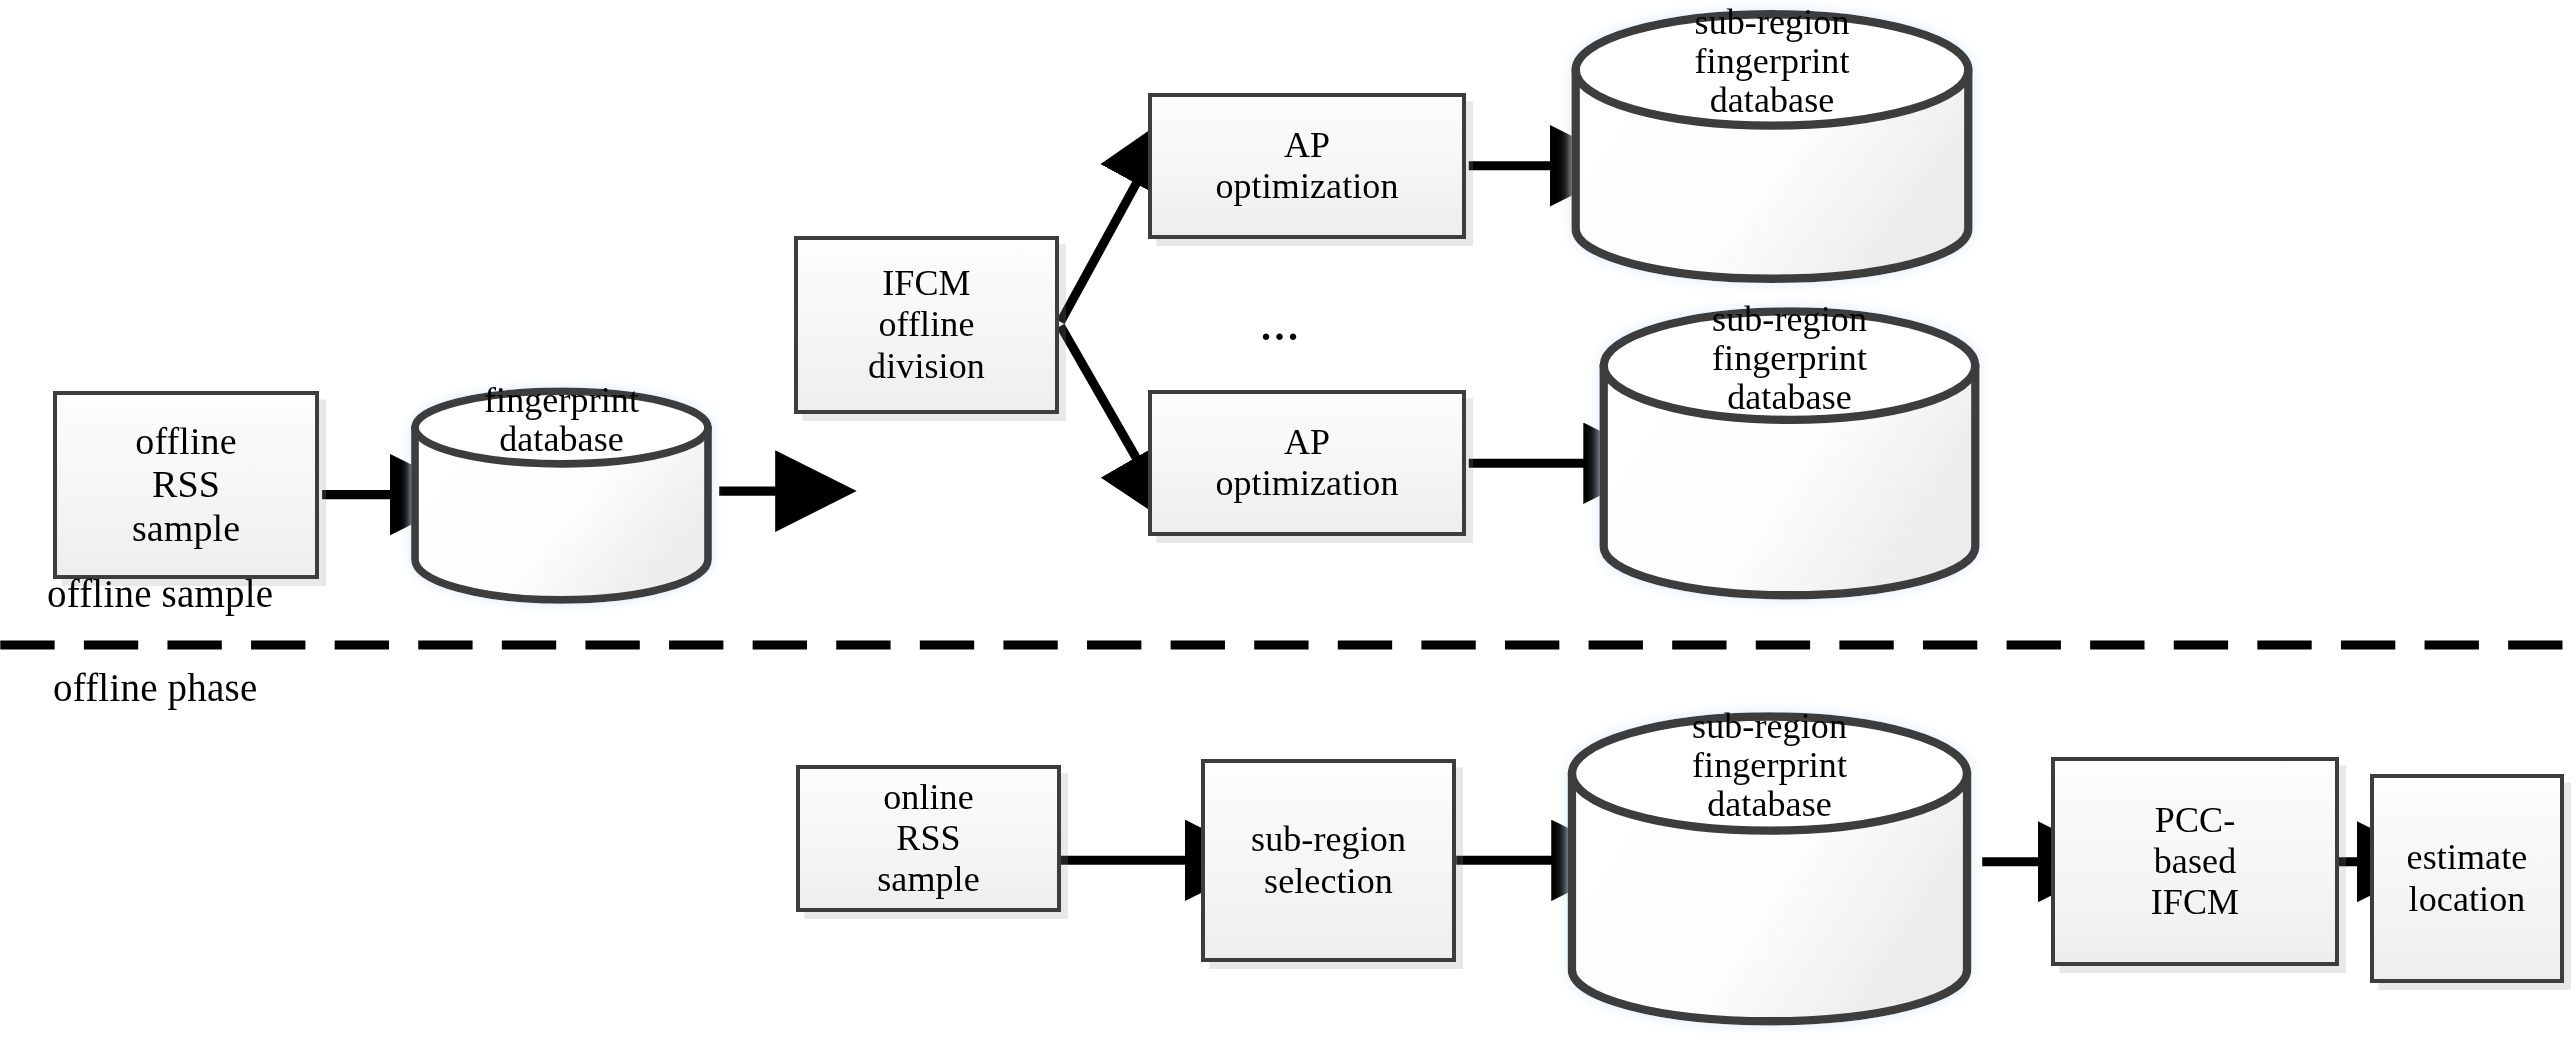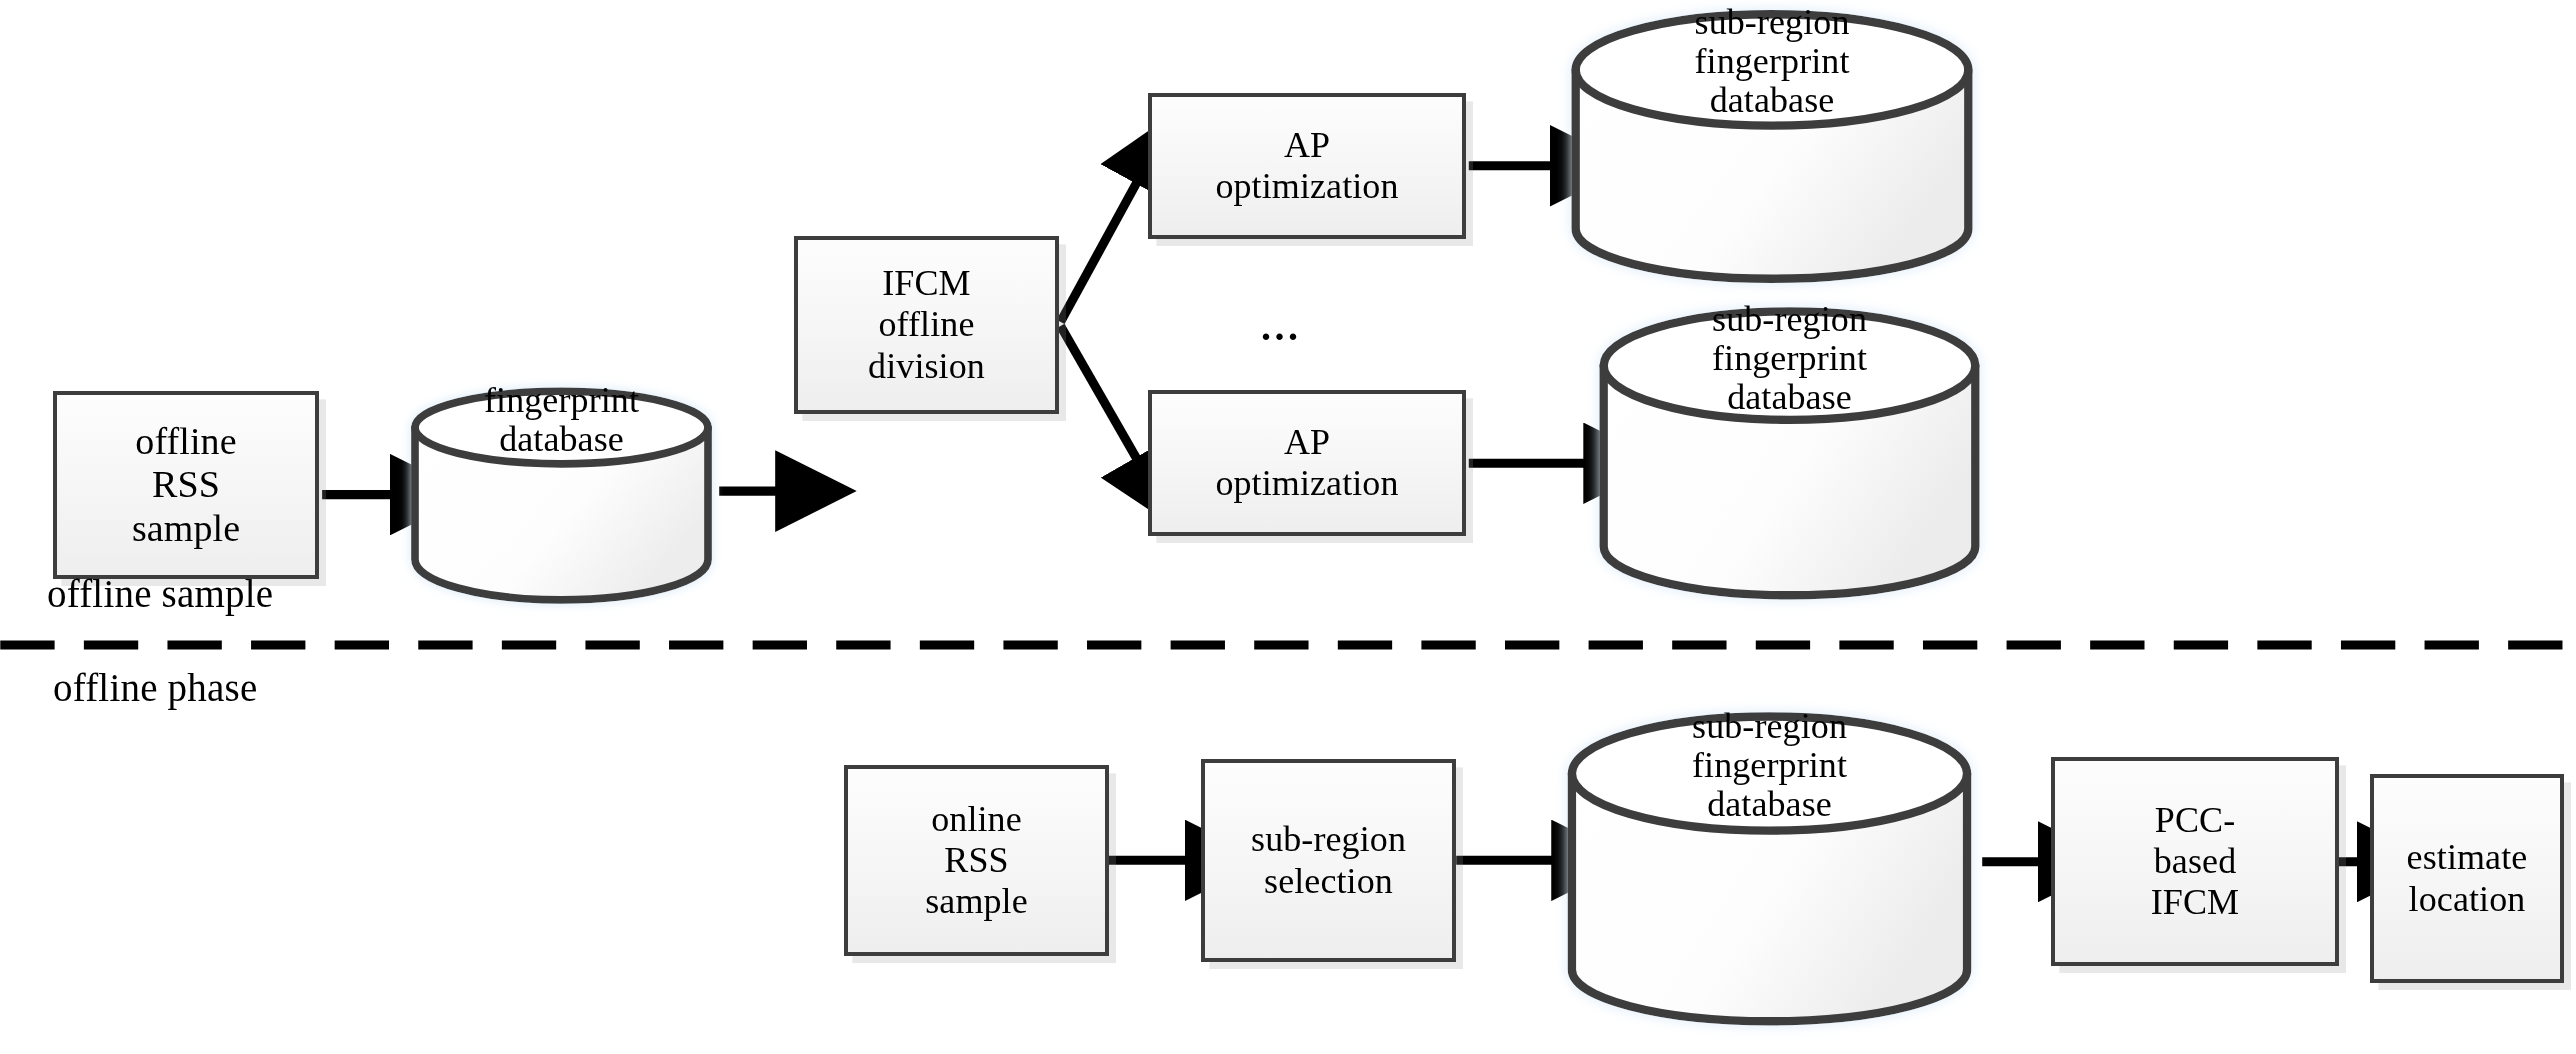--- a/index.html
+++ b/index.html
@@ -217,21 +217,21 @@
       <div>sub-region</div>
       <div>fingerprint</div>
       <div>database</div>
     </div>
   </div>
 
   <div class="phase" style="left:47px;top:571px;font-size:39px;">offline sample</div>
 
   <div class="phase" style="left:53px;top:665px;font-size:39px;">offline phase</div>
 
-  <div class="proc" style="left:796px;top:765px;width:265px;height:191px;font-size:36px;margin-left:48px;">
+  <div class="proc" style="left:796px;top:765px;width:265px;height:147px;font-size:36px;">
     <span>
         <span style="display: block;">online</span>
         <span style="display: block;">RSS</span>
         <span style="display: block;">sample</span>
       </span>
   </div>
 
   <div class="proc" style="left:1201px;top:759px;width:255px;height:203px;font-size:36px;">
     <span>
         <span style="display: block;">sub-region</span>

